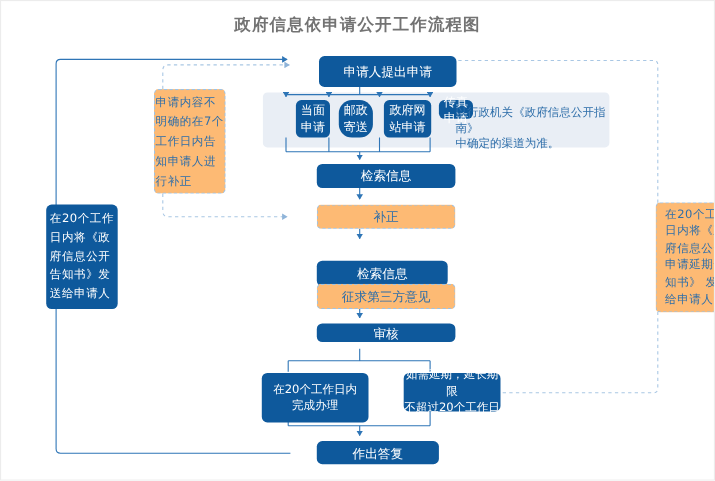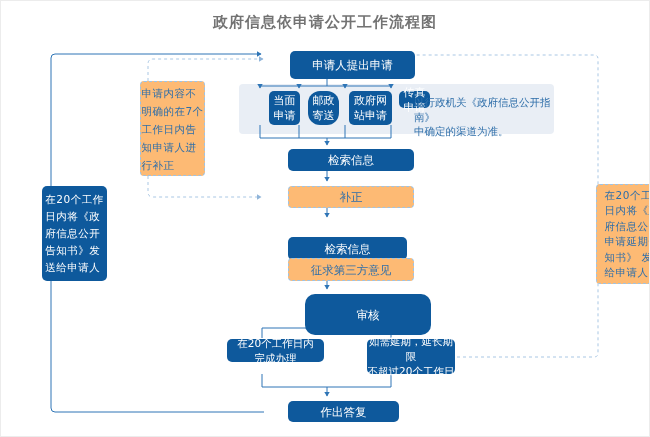--- a/index.html
+++ b/index.html
@@ -70,23 +70,23 @@
   <div class="box dark method" style="left:283px; top:90px; width:31px; height:34px;border-radius:12px;">邮政寄送</div>
   <div class="box dark method" style="left:324px; top:90px; width:43px; height:34px;text-align:center;">政府网站申请</div>
   <div class="box dark method" style="left:374px; top:90px; width:31px; height:17px;">传真申请</div>
   <div class="note-text">以行政机关《政府信息公开指南》
 中确定的渠道为准。</div>
 
   <div class="box dark f115" style="left:263px; top:148px; width:126px; height:22px;">检索信息</div>
   <div class="box light f115" style="left:263px; top:185px; width:126px; height:22px;">补正</div>
   <div class="box dark f115" style="left:263px; top:236px; width:119px; height:23px;">检索信息</div>
   <div class="box light f115" style="left:263px; top:257px; width:126px; height:23px;">征求第三方意见</div>
-  <div class="box dark f115" style="left:280px; top:293px; width:126px; height:41px;border-radius:10px;">审核</div>
+  <div class="box dark f115" style="left:263px; top:293px; width:126px; height:17px;">审核</div>
 
-  <div class="box dark twoline" style="left:202px; top:338px; width:97px; height:23px;">在20个工作日内
+  <div class="box dark twoline" style="left:213px; top:338px; width:97px; height:45px;">在20个工作日内
 完成办理</div>
   <div class="box dark twoline" style="left:342px; top:338px; width:88px; height:35px;">如需延期，延长期限
 不超过20个工作日</div>
   <div class="box dark f115" style="left:263px; top:400px; width:111px; height:21px;">作出答复</div>
 
   <div class="box light tall lh18" style="left:115px; top:80px; width:65px; height:95px;">申请内容不
 明确的在7个
 工作日内告
 知申请人进
 行补正</div>

